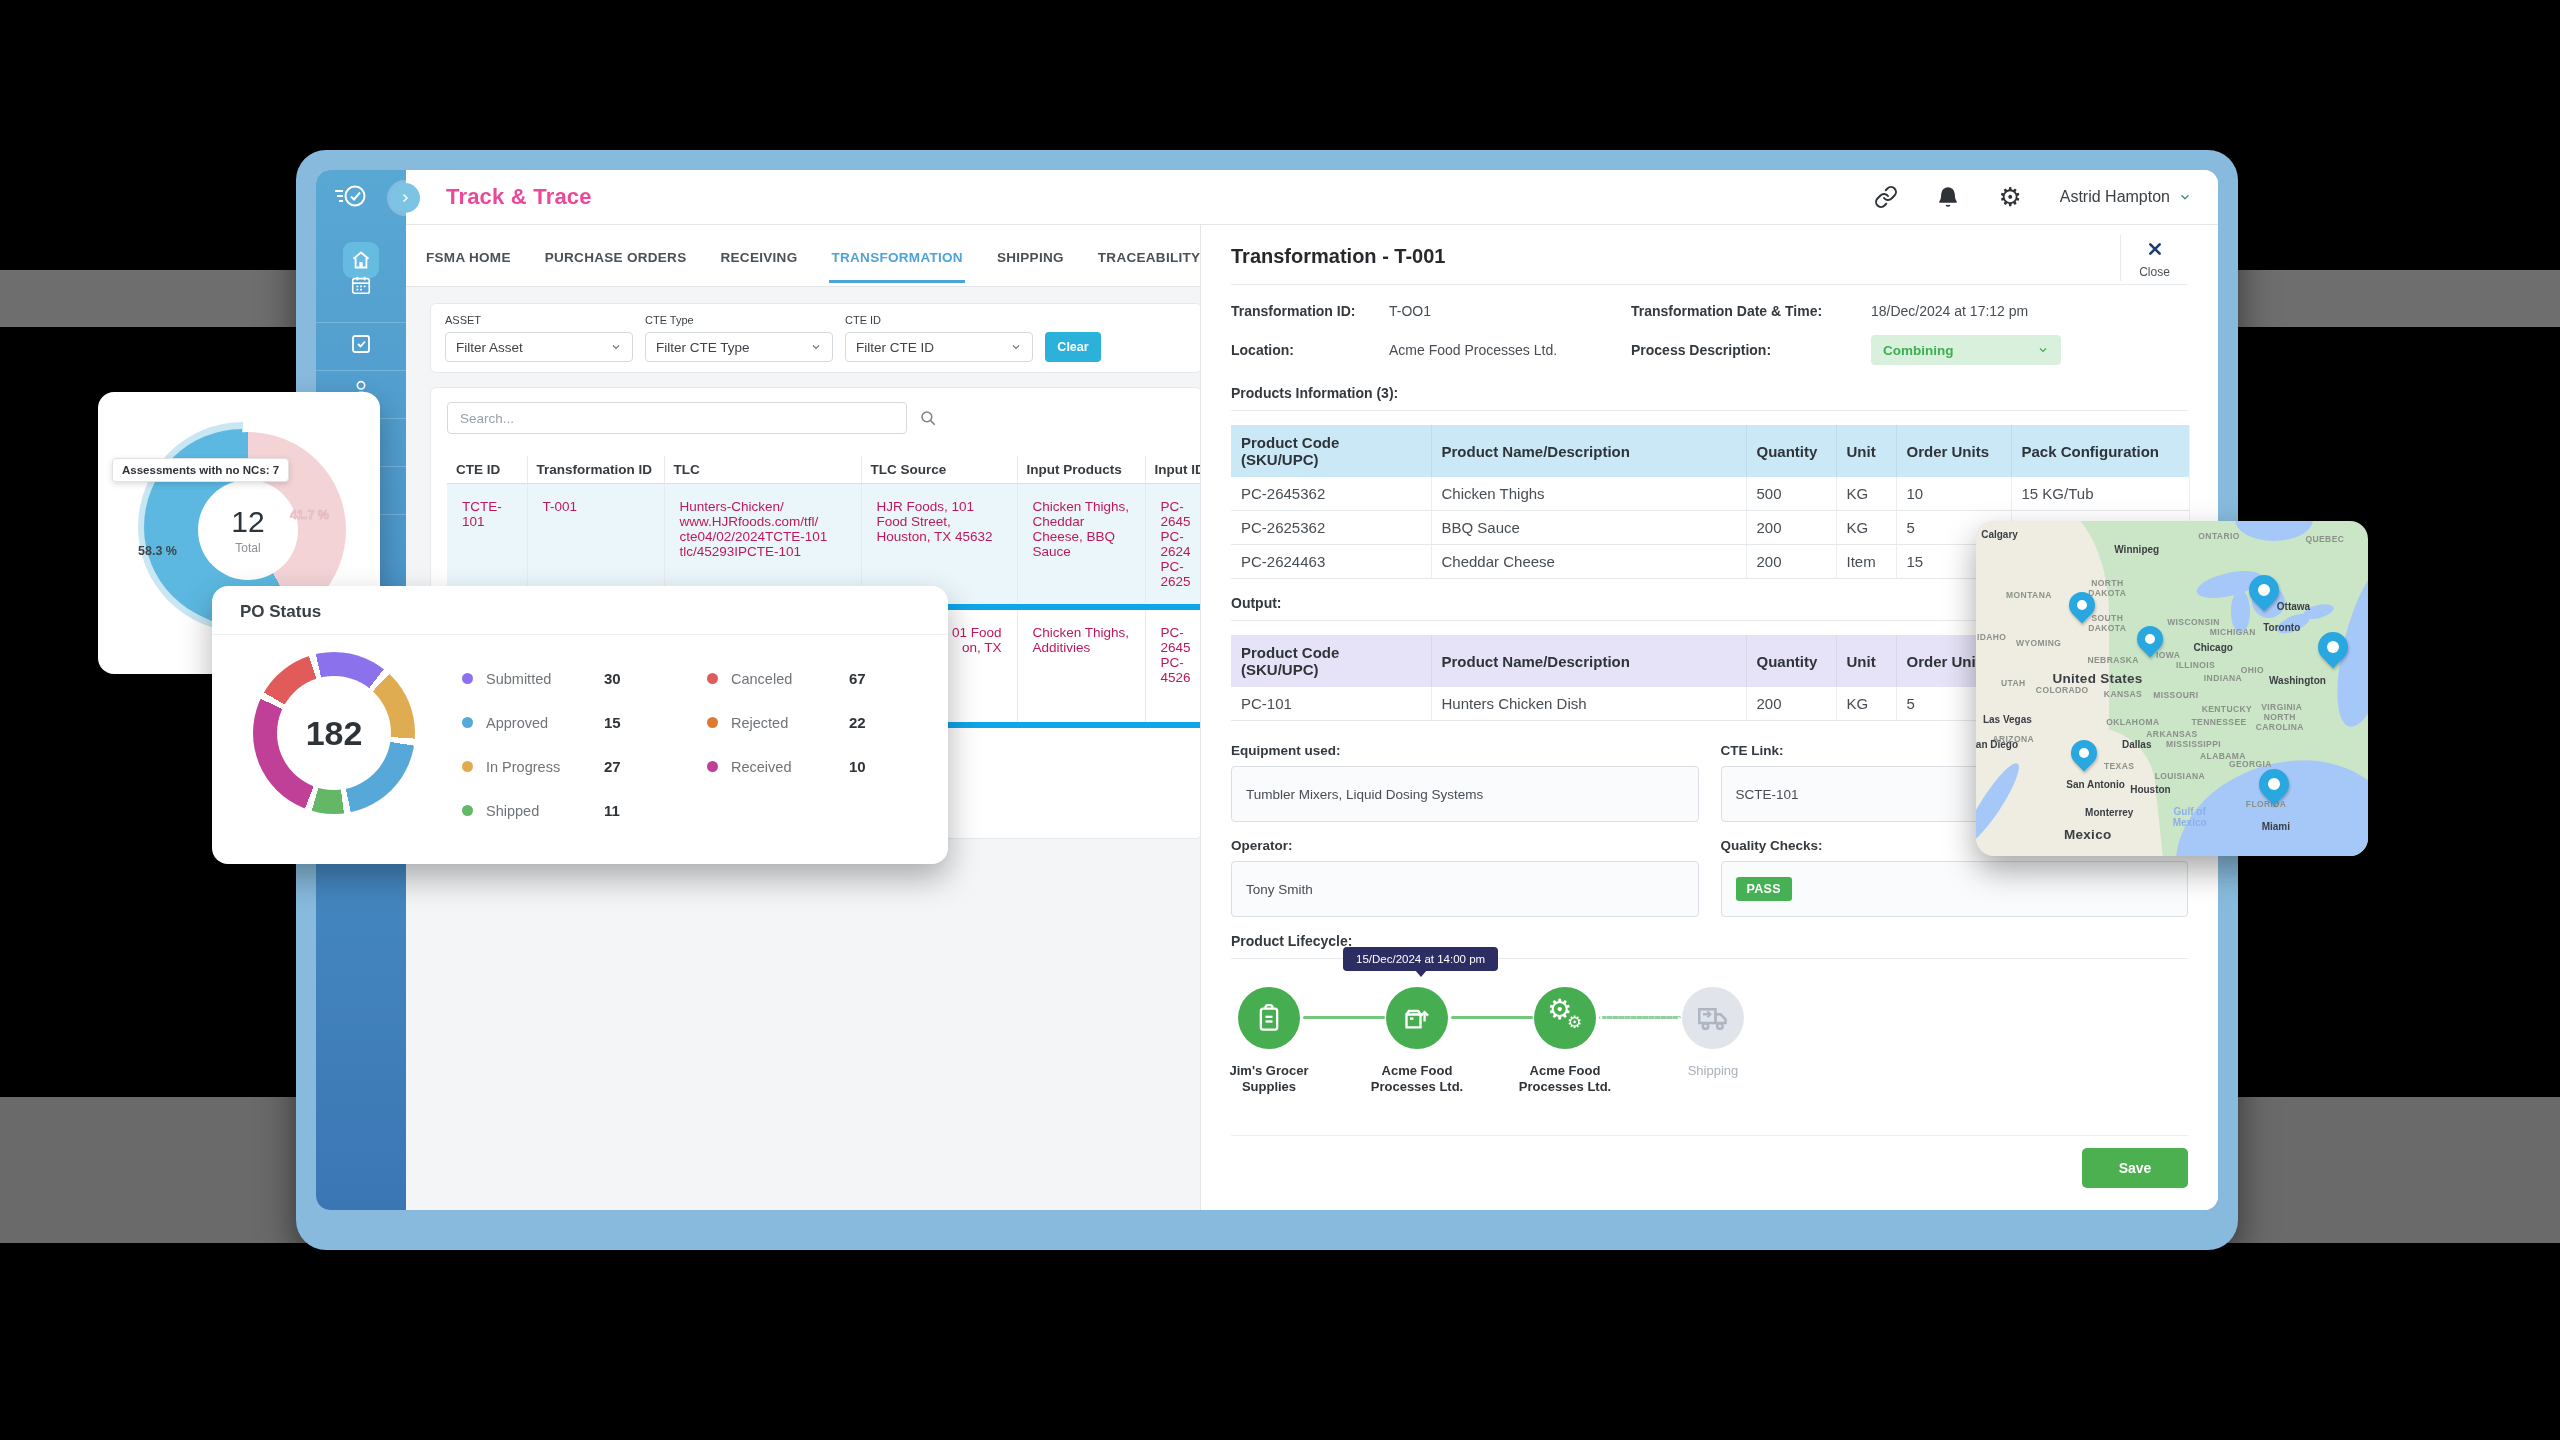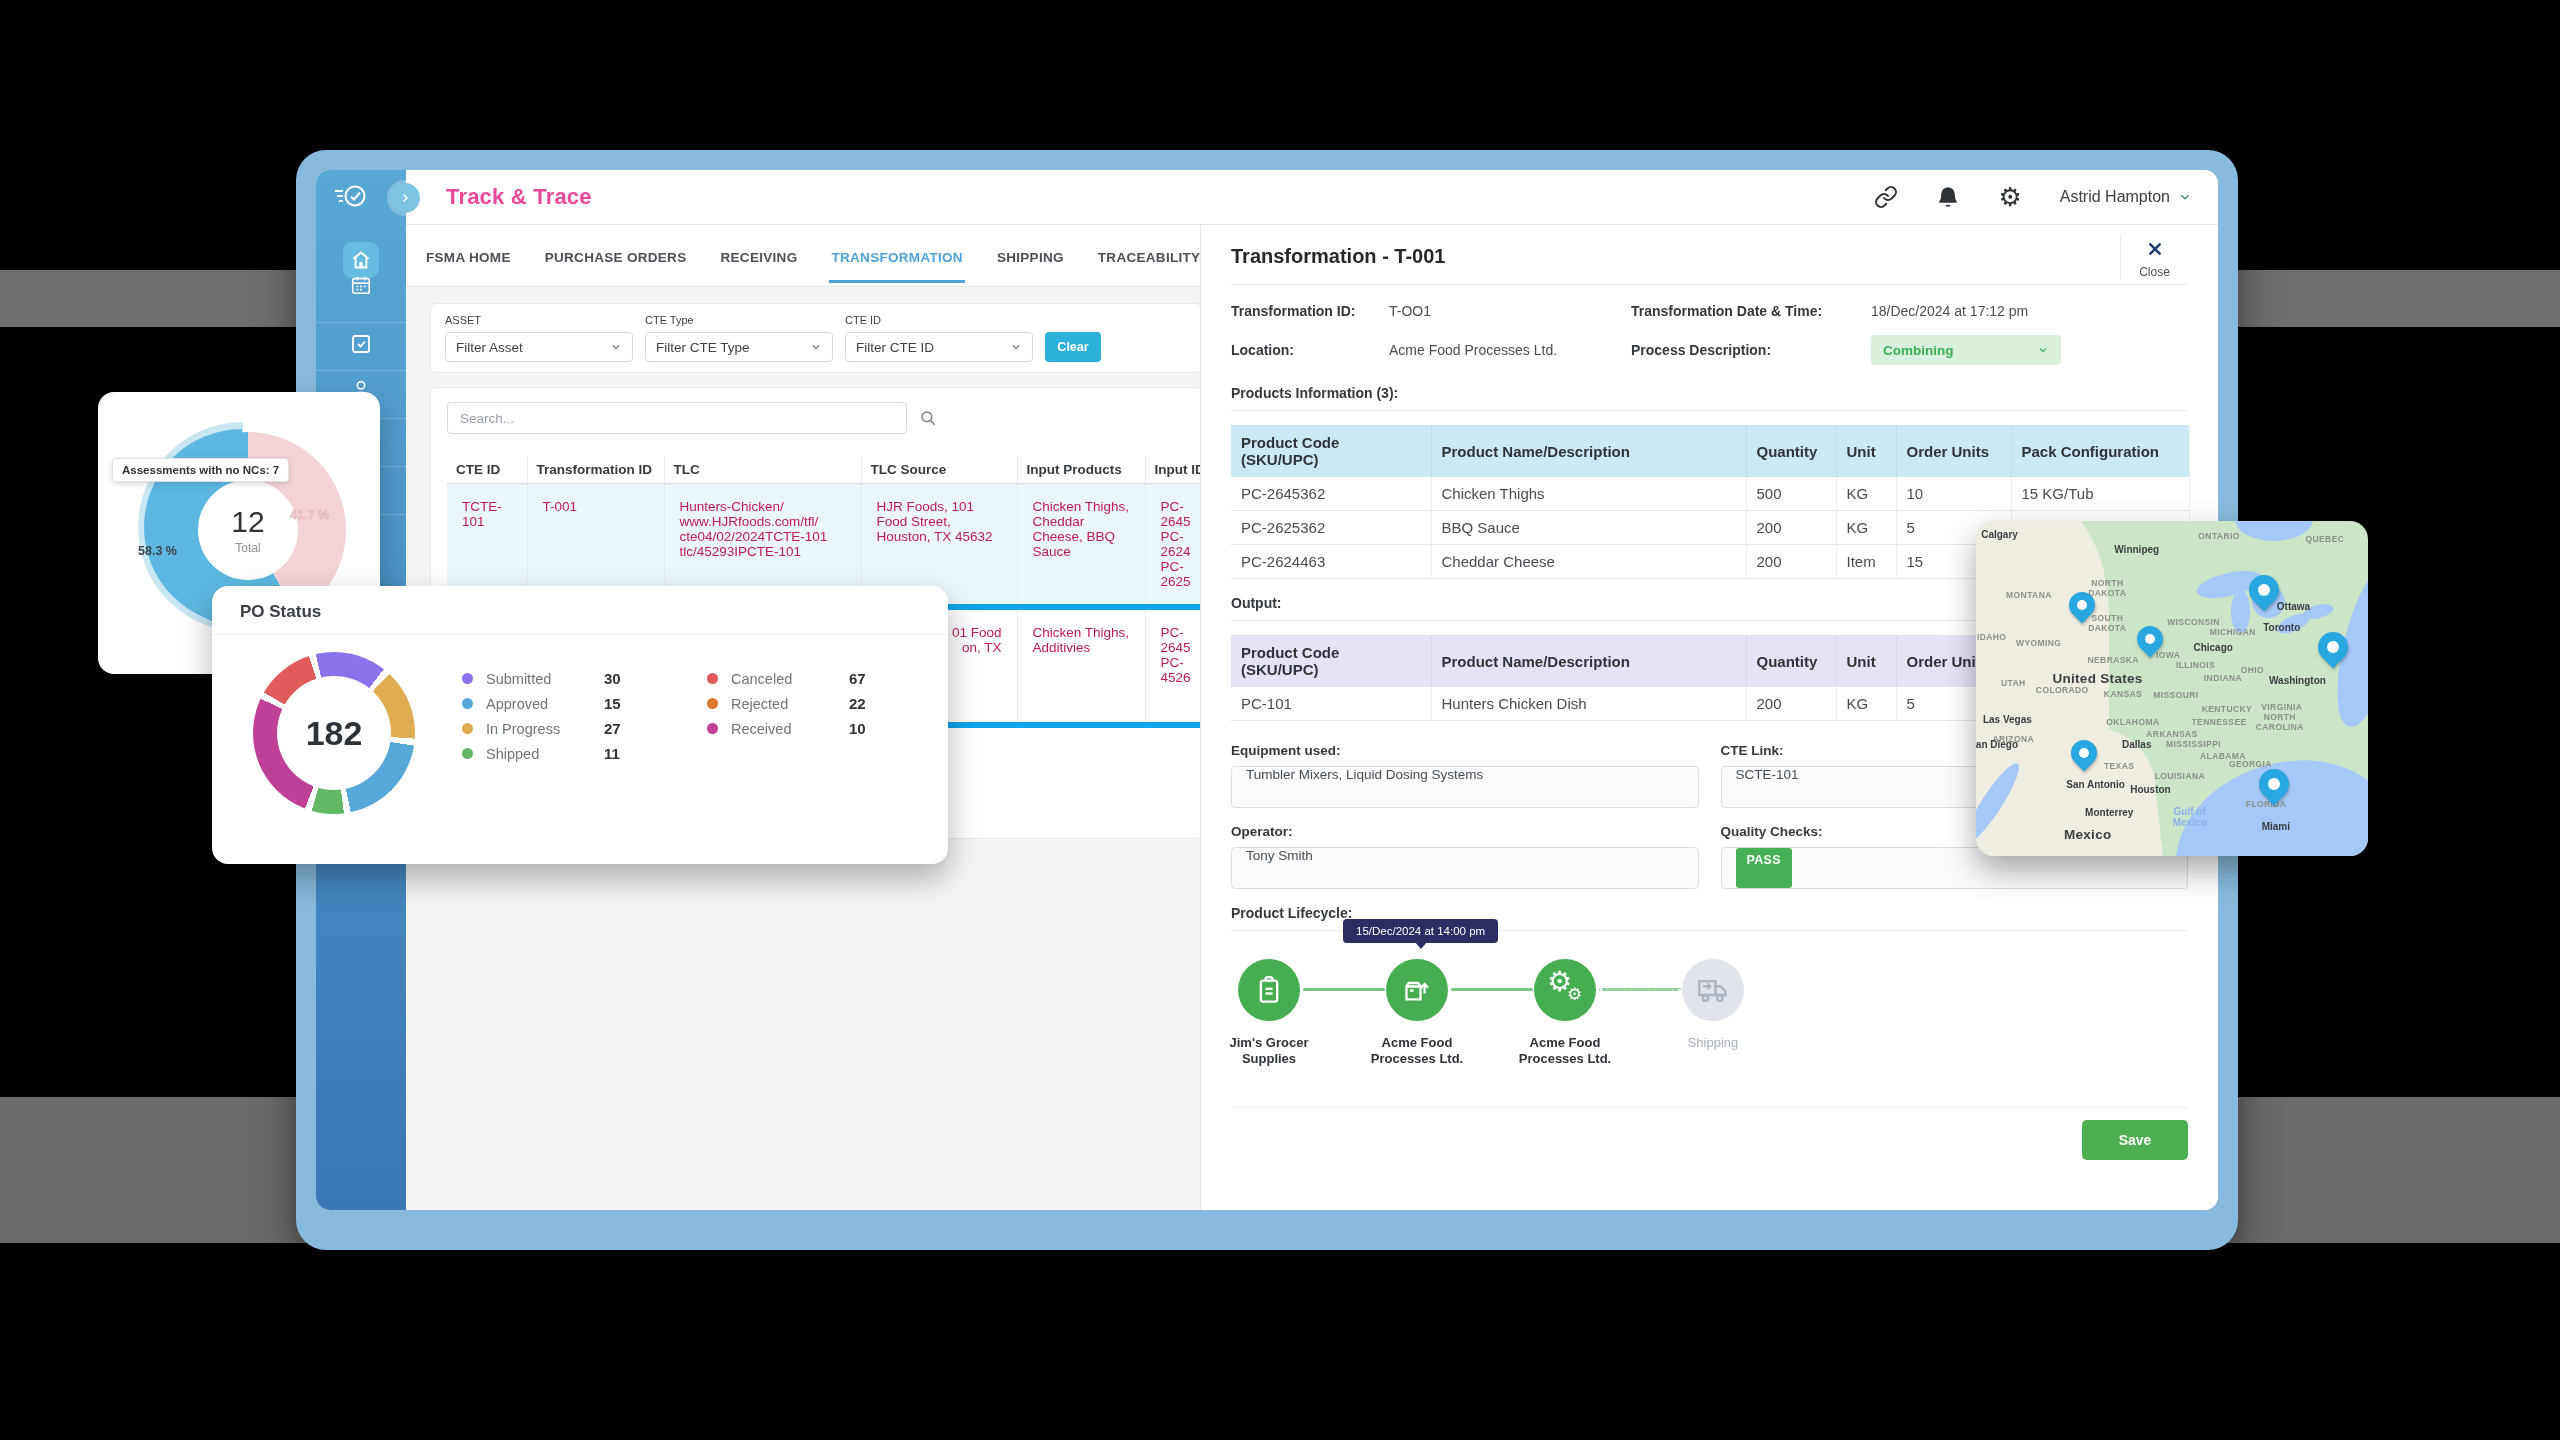--- a/index.html
+++ b/index.html
@@ -69,21 +69,21 @@
   #process-pill{width:190px;height:30px;background:#d9f1dc;border-radius:4px;display:flex;align-items:center;justify-content:space-between;padding:0 12px;color:#3caf53;font-weight:bold;font-size:13.5px;cursor:pointer}
   .sec-label{font-size:14px;font-weight:bold;color:#34393e;margin-top:16px}
   .hr{height:1px;background:#e8ebee;margin:9px 0 0}
   table.ptable{border-collapse:collapse;table-layout:fixed;width:100%;font-size:15px;margin-top:14px}
   table.ptable th{font-weight:bold;color:#2f3439;text-align:left;padding:9px 10px;border-right:1px solid rgba(0,0,0,.05)}
   table.ptable td{color:#474d53;padding:8px 10px;border-bottom:1px solid #e6e9ec;border-right:1px solid #eceff1}
   .hdr-blue th{background:#cbe8f7}
   .hdr-purple th{background:#e6e3f8}
   #form-grid{display:grid;grid-template-columns:1fr 1fr;column-gap:22px;margin-top:6px}
   .fld-label{font-size:13.5px;font-weight:bold;color:#34393e;margin:16px 0 8px}
-  .fld{height:42px;background:#fafbfc;border:1px solid #dbdfe3;border-radius:4px;display:flex;padding:0 14px;font-size:13.5px;color:#474d53}
+  .fld{height:56px;background:#fafbfc;border:1px solid #dbdfe3;border-radius:4px;display:flex;align-items:center;padding:0 14px;font-size:13.5px;color:#474d53}
   #pass-badge{background:#45b054;color:#fff;font-size:12.5px;font-weight:bold;padding:5px 11px;border-radius:3px;letter-spacing:.3px}
 
   #lifecycle{position:relative;height:168px;margin-top:4px}
   .node{position:absolute;top:24px;width:62px;height:62px;border-radius:50%;background:#46ad51;display:flex;align-items:center;justify-content:center;color:#fff}
   .node.grey{background:#e1e5eb;color:#aeb6c2}
   .conn{position:absolute;top:53px;height:3px;background:#74c57e;border-radius:2px}
   .conn.dotted{background:none;border-top:3px dotted #8fd19a}
   .node-label{position:absolute;top:100px;width:116px;text-align:center;font-size:13px;font-weight:bold;color:#2f3439;line-height:1.25;white-space:pre-line}
   .node-label.grey{color:#a9b0ba;font-weight:normal}
   #lc-tooltip{position:absolute;left:112px;top:-16px;background:#2b2d63;color:#fff;font-size:11.5px;padding:6px 13px;border-radius:4px;white-space:nowrap}
@@ -103,21 +103,21 @@
   #pct-blue{left:40px;top:152px;color:#3f444a}
   #pct-pink{left:192px;top:116px;color:#f0cdd1;-webkit-text-stroke:.6px #e0b4ba}
   #a-tip{position:absolute;left:14px;top:66px;background:#fff;border:1px solid #e2e2e2;border-radius:4px;box-shadow:0 2px 6px rgba(0,0,0,.15);font-size:11.5px;font-weight:bold;color:#2e3338;padding:5px 9px;white-space:nowrap}
 
   
   #po-card{position:absolute;left:212px;top:586px;width:736px;height:278px;background:#fff;border-radius:16px;box-shadow:0 14px 32px rgba(0,0,0,.3);z-index:6}
   #po-title{font-size:17px;font-weight:bold;color:#3a3f45;padding:16px 28px 12px;border-bottom:1px solid #edeff2}
   #po-donut{position:absolute;left:41px;top:66px;width:162px;height:162px;border-radius:50%;
     background:conic-gradient(#8b72ec 0 38deg,#fff 38deg 43deg,#e0ac52 43deg 94deg,#fff 94deg 99deg,#56a8d8 99deg 168deg,#fff 168deg 173deg,#63b766 173deg 196deg,#fff 196deg 201deg,#c03f97 201deg 295deg,#fff 295deg 300deg,#e15b5b 300deg 342deg,#fff 342deg 347deg,#8b72ec 347deg 360deg)}
   #po-hole{position:absolute;left:24px;top:24px;width:114px;height:114px;border-radius:50%;background:#fff;display:flex;align-items:center;justify-content:center;font-size:34px;font-weight:bold;color:#2e3338}
-  .lcol{position:absolute;top:82px;display:flex;flex-direction:column;gap:4px}
+  .lcol{position:absolute;top:82px;display:flex;flex-direction:column;gap:23px}
   #lcol1{left:250px}#lcol2{left:495px}
   .li{display:flex;align-items:center;height:21px}
   .dot{width:11px;height:11px;border-radius:50%;margin-right:13px;flex:none}
   .ll{width:118px;font-size:14.5px;color:#6f7479}
   .lv{font-size:15px;font-weight:bold;color:#2e3338}
 
   
   #map-card{position:absolute;left:1976px;top:521px;width:392px;height:335px;border-radius:18px;overflow:hidden;background:#cbe5c7;box-shadow:0 14px 32px rgba(0,0,0,.35);z-index:7}
   .mshape{position:absolute}
   .water{background:#a6c8f9}

